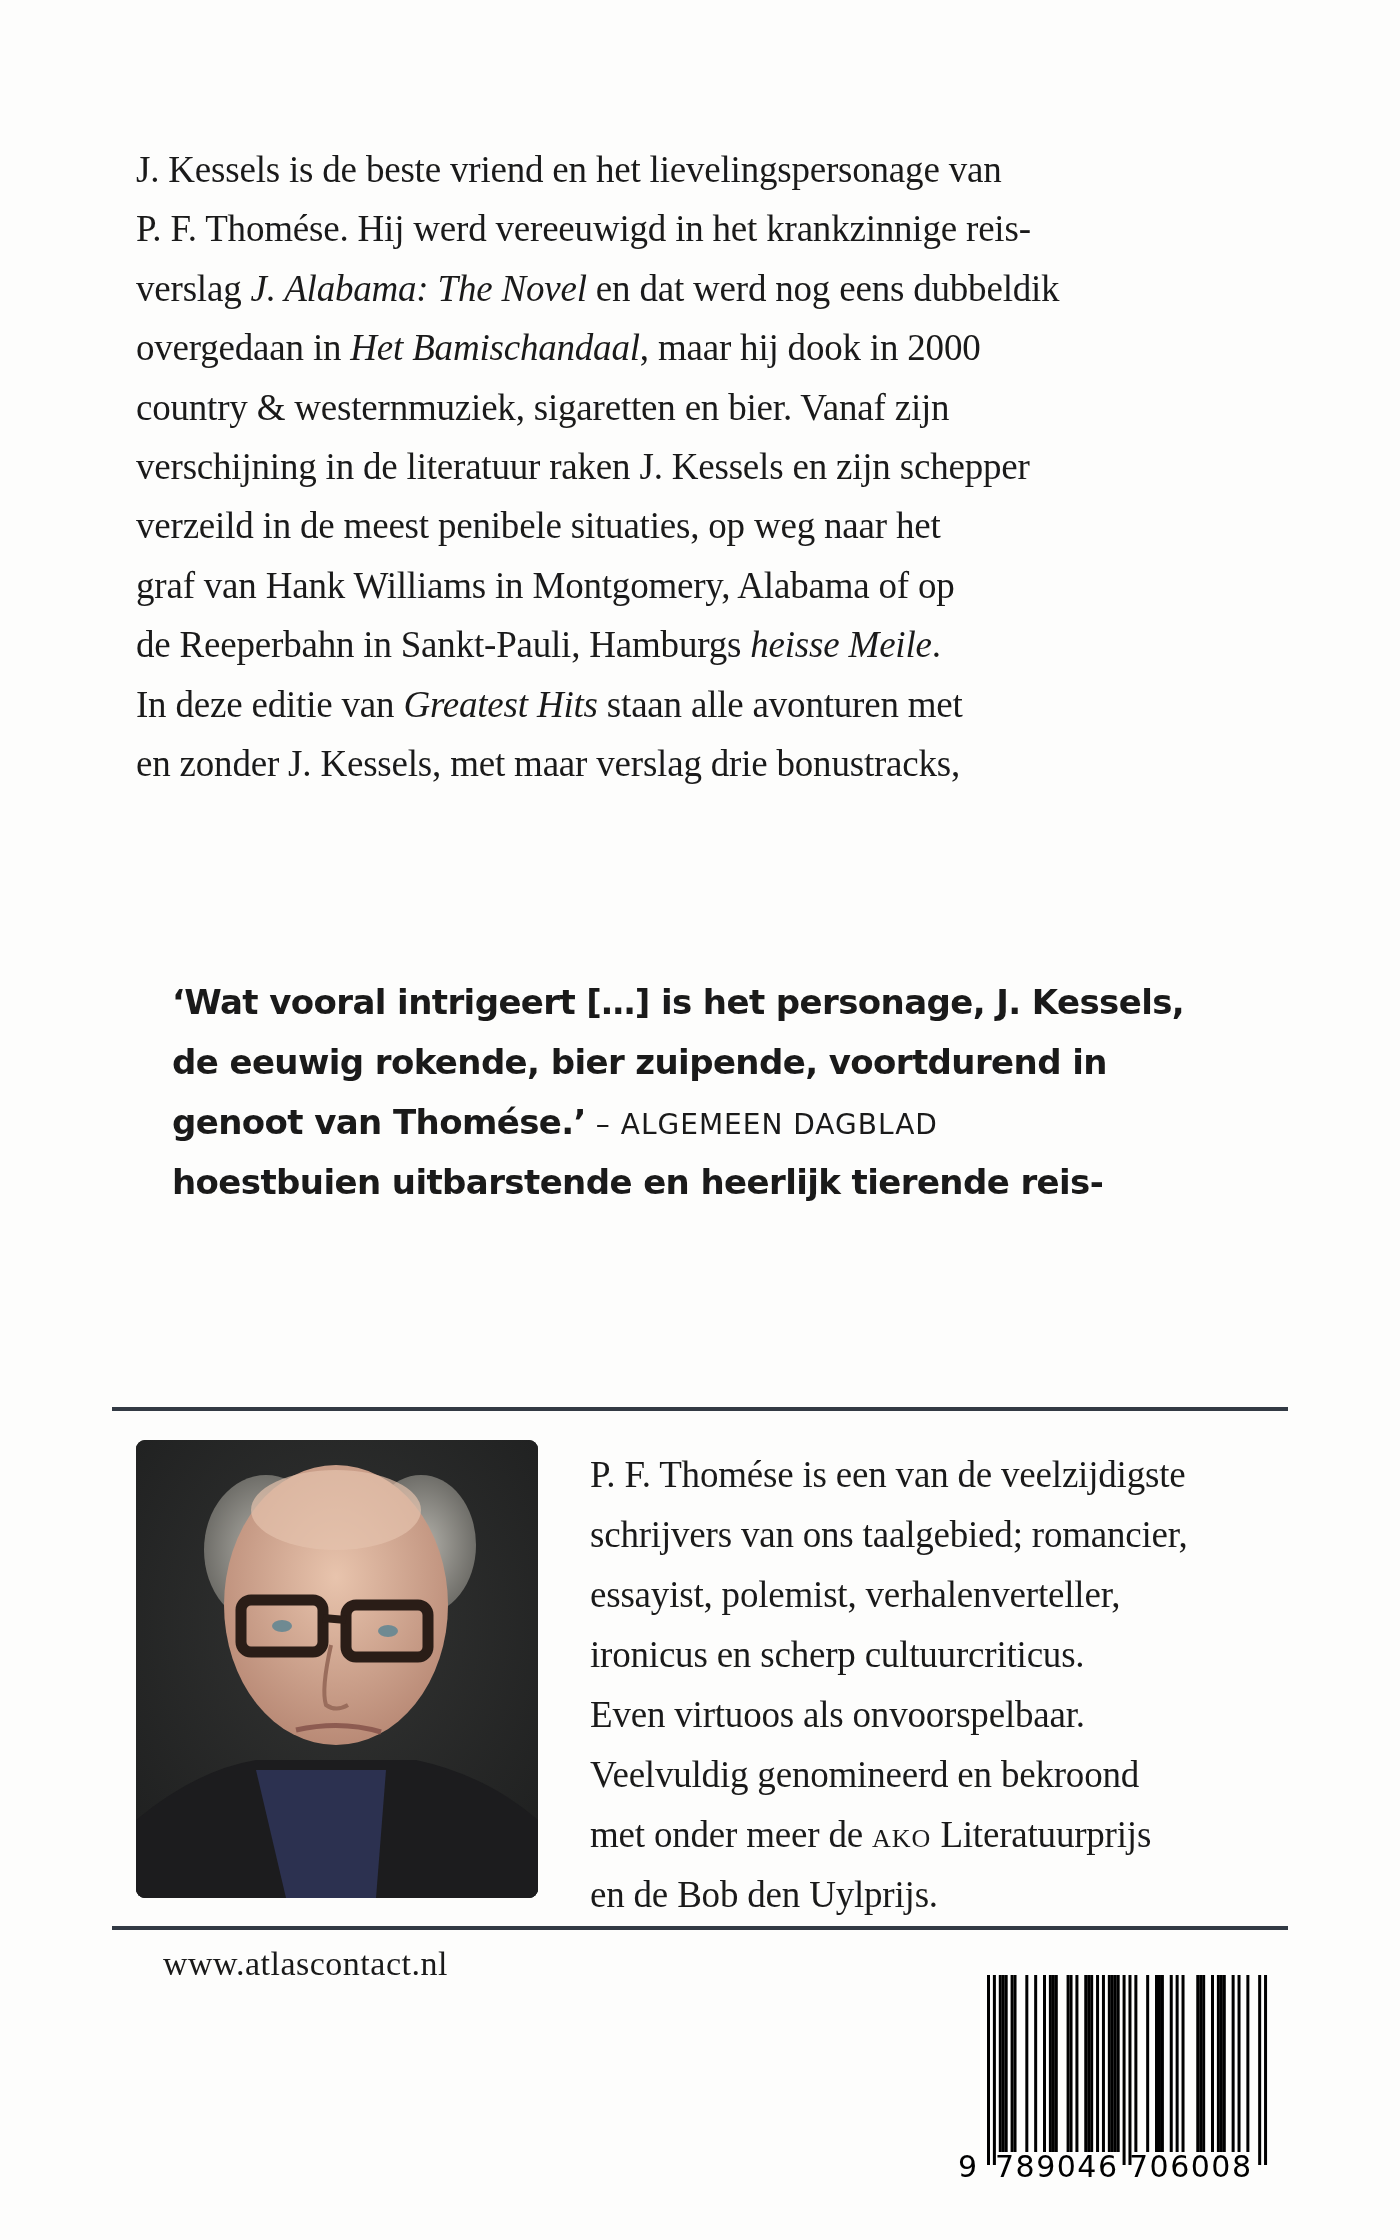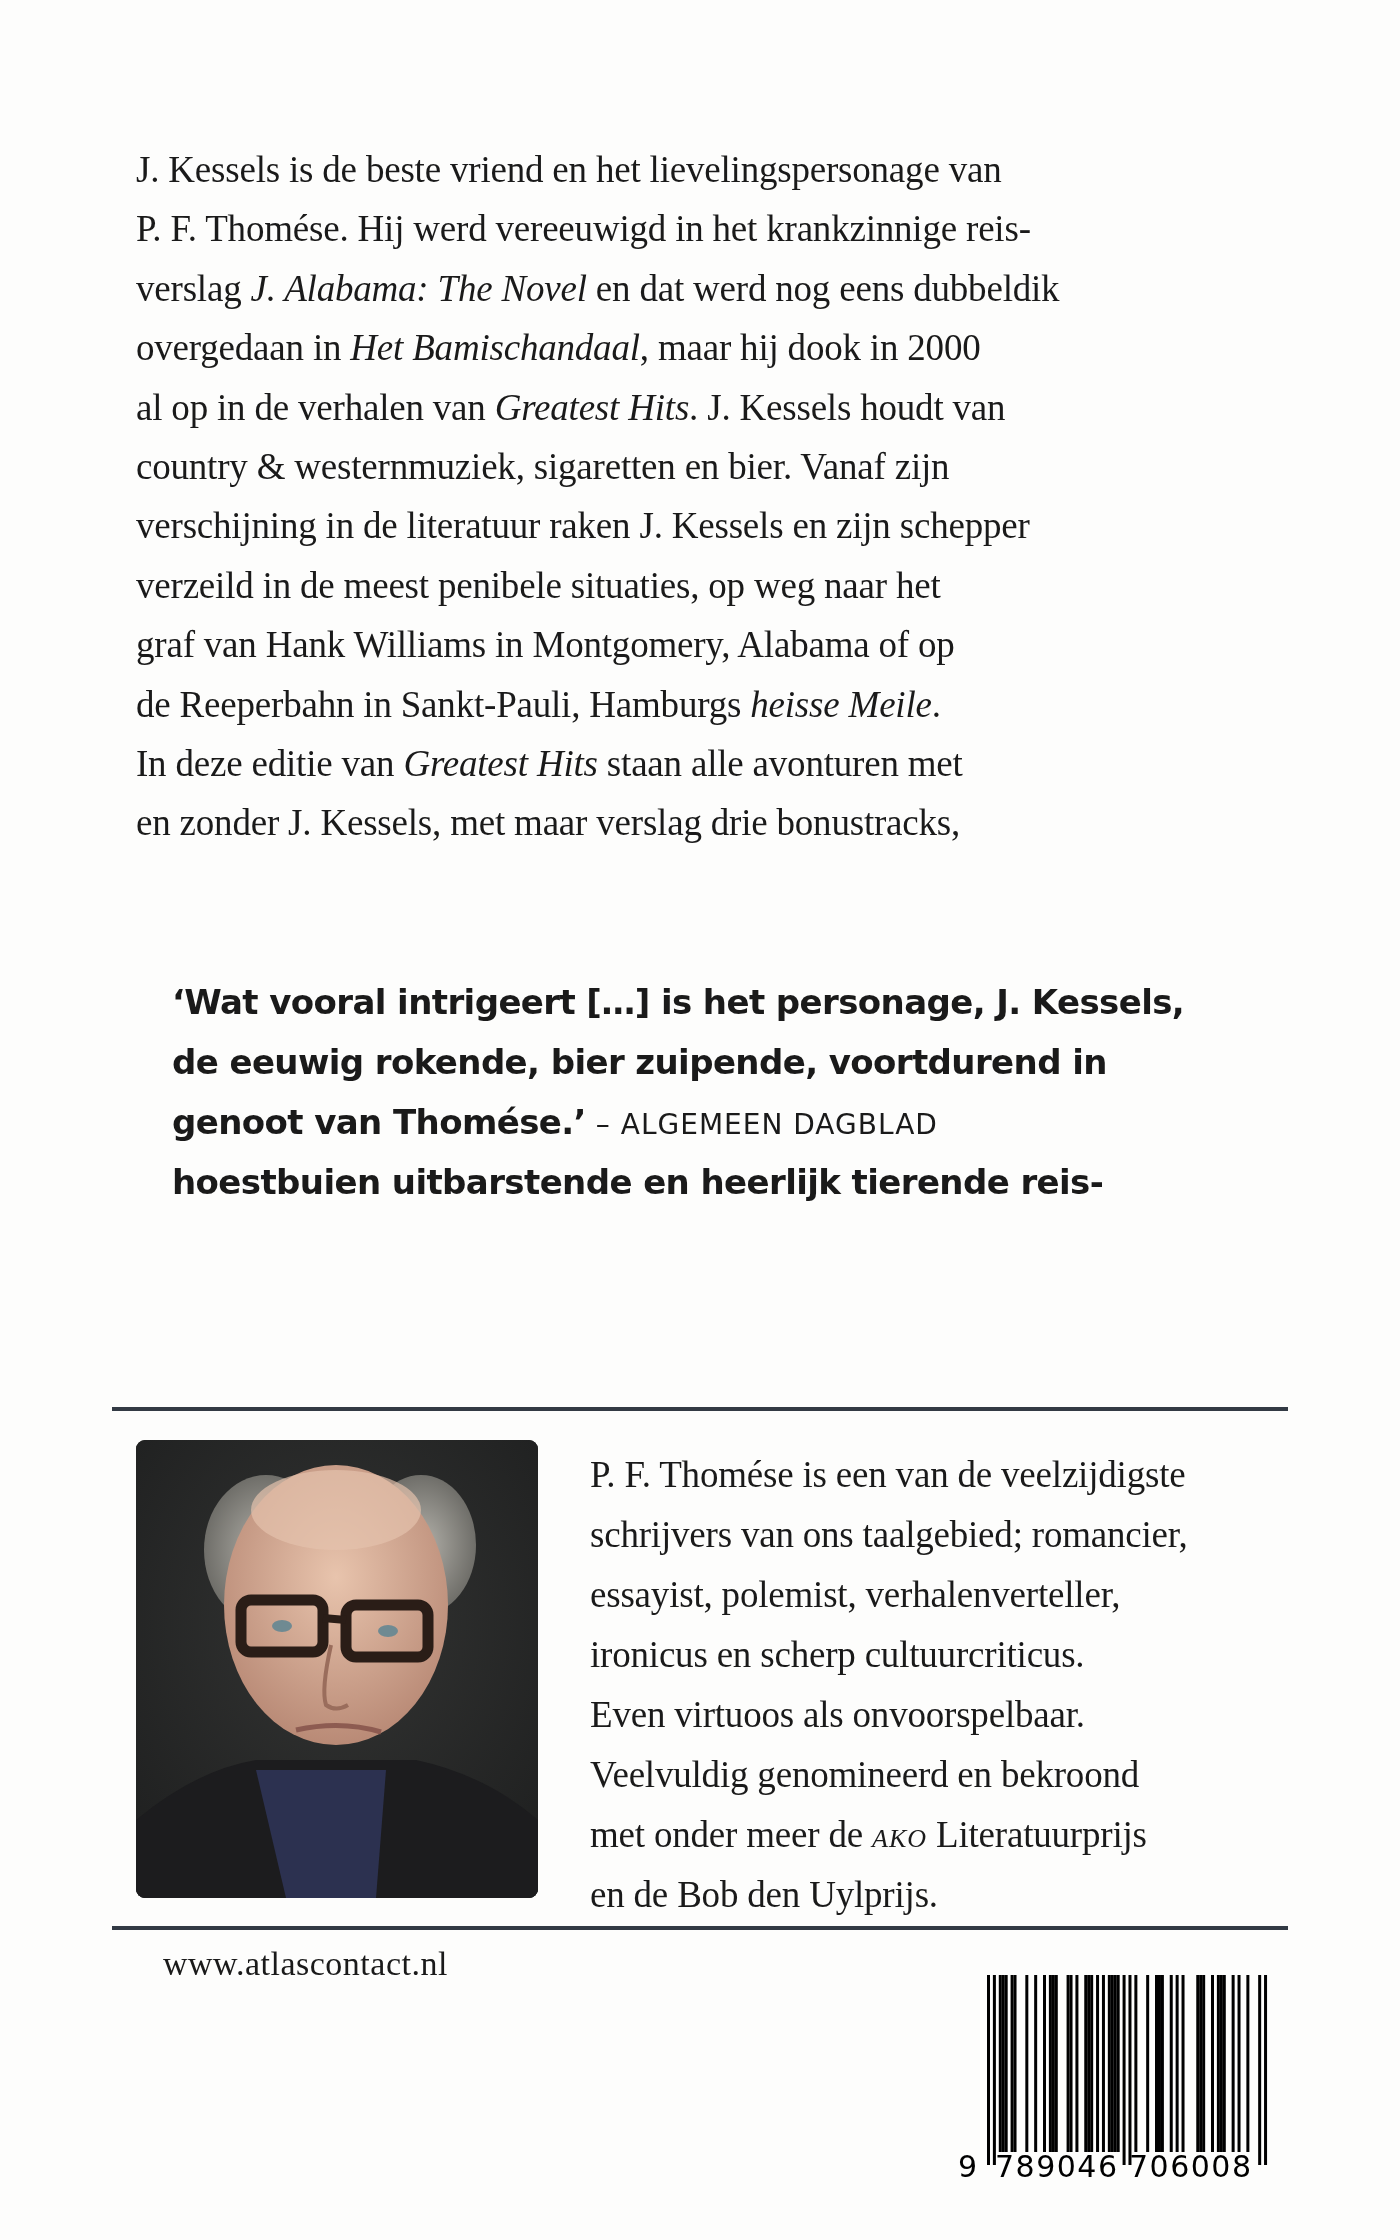--- a/index.html
+++ b/index.html
@@ -13,36 +13,35 @@
   .quote { position:absolute; left:128px; top:972px; width:1150px; font-size:34px; line-height:60px; font-weight:bold; letter-spacing:-0.6px; }
   .quote .line { display:block; white-space:nowrap; height:60px; }
   .quote .source { font-weight:normal; font-size:28px; letter-spacing:1px; }
   .rule { position:absolute; left:112px; width:1176px; height:4px; background:#333a44; }
   .rule.top { top:1407px; }
   .rule.bottom { top:1926px; }
   .photo { position:absolute; left:136px; top:1440px; width:402px; height:458px; border-radius:9px; overflow:hidden; background:#262727; }
   .photo svg { display:block; width:100%; height:100%; }
   .bio { position:absolute; left:590px; top:1445px; width:760px; font-size:37px; line-height:60px; letter-spacing:-0.2px; }
   .bio .line { display:block; white-space:nowrap; height:60px; }
-  .smallcaps { font-variant:small-caps; text-transform:lowercase; letter-spacing:1px;font-style:italic; }
+  .smallcaps { font-variant:small-caps; text-transform:lowercase; letter-spacing:1px; }
   .url { position:absolute; left:163px; top:1945px; font-size:34px; letter-spacing:0.5px; }
   .barcode { position:absolute; left:955px; top:1975px; width:320px; height:210px; }
   .barcode svg { display:block; }
 </style>
 </head>
 <body>
 
 <div class="page">
 
   <div class="blurb serif" id="blurb">
       <span class="line"><span>J. Kessels is de beste vriend en het lievelingspersonage van</span></span>
       <span class="line"><span>P. F. Thomése. Hij werd vereeuwigd in het krankzinnige reis-</span></span>
       <span class="line"><span>verslag </span><i>J. Alabama: The Novel</i><span> en dat werd nog eens dubbeldik</span></span>
       <span class="line"><span>overgedaan in </span><i>Het Bamischandaal</i><span>, maar hij dook in 2000</span></span>
-      <span class="line"><span>al op in de verhalen van </span><i>Greatest Hits</i><span>. J. Kessels houdt van</span></span>
       <span class="line"><span>country &amp; westernmuziek, sigaretten en bier. Vanaf zijn</span></span>
       <span class="line"><span>verschijning in de literatuur raken J. Kessels en zijn schepper</span></span>
       <span class="line"><span>verzeild in de meest penibele situaties, op weg naar het</span></span>
       <span class="line"><span>graf van Hank Williams in Montgomery, Alabama of op</span></span>
       <span class="line"><span>de Reeperbahn in Sankt-Pauli, Hamburgs </span><i>heisse Meile</i><span>.</span></span>
       <span class="line"><span>In deze editie van </span><i>Greatest Hits</i><span> staan alle avonturen met</span></span>
       <span class="line"><span>en zonder J. Kessels, met maar verslag drie bonustracks,</span></span>
     </div>
 
   <div class="quote sans">

